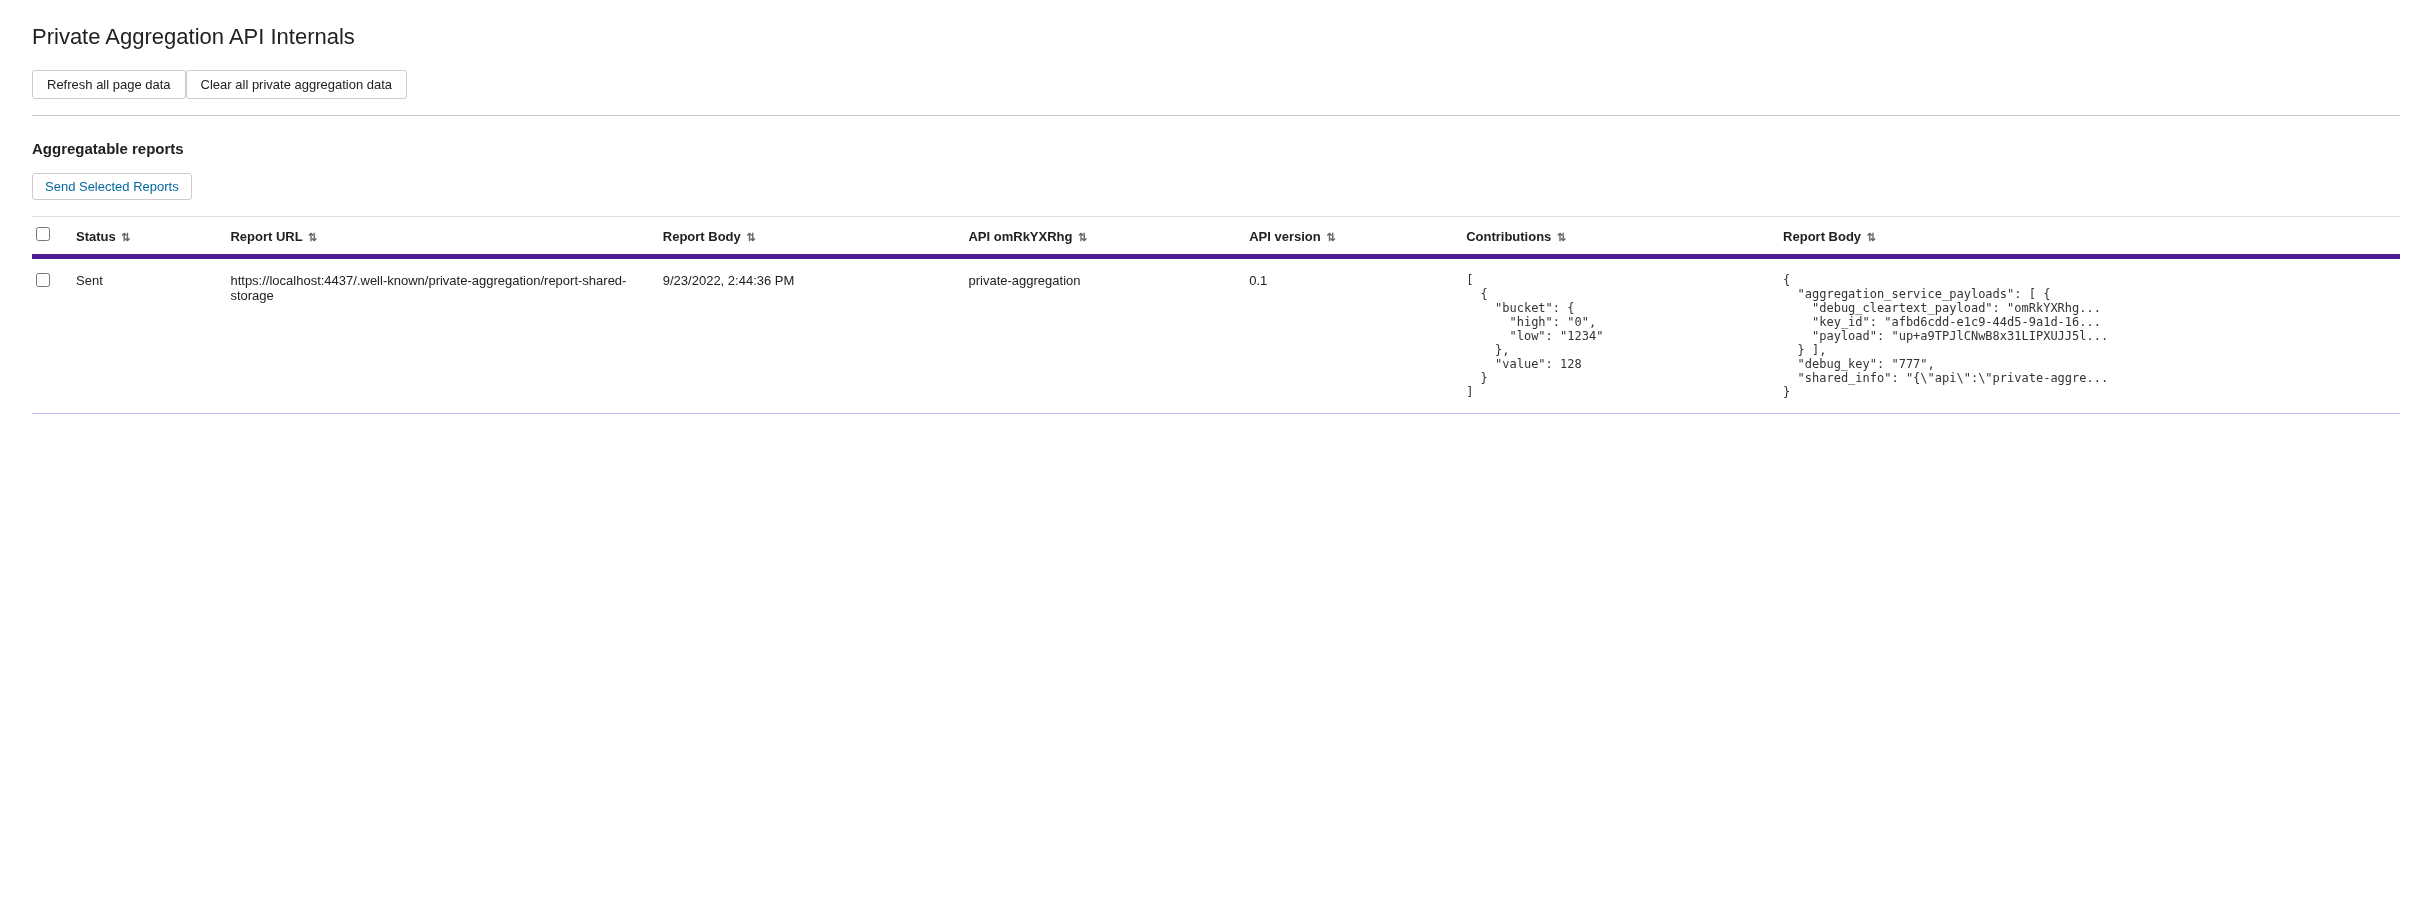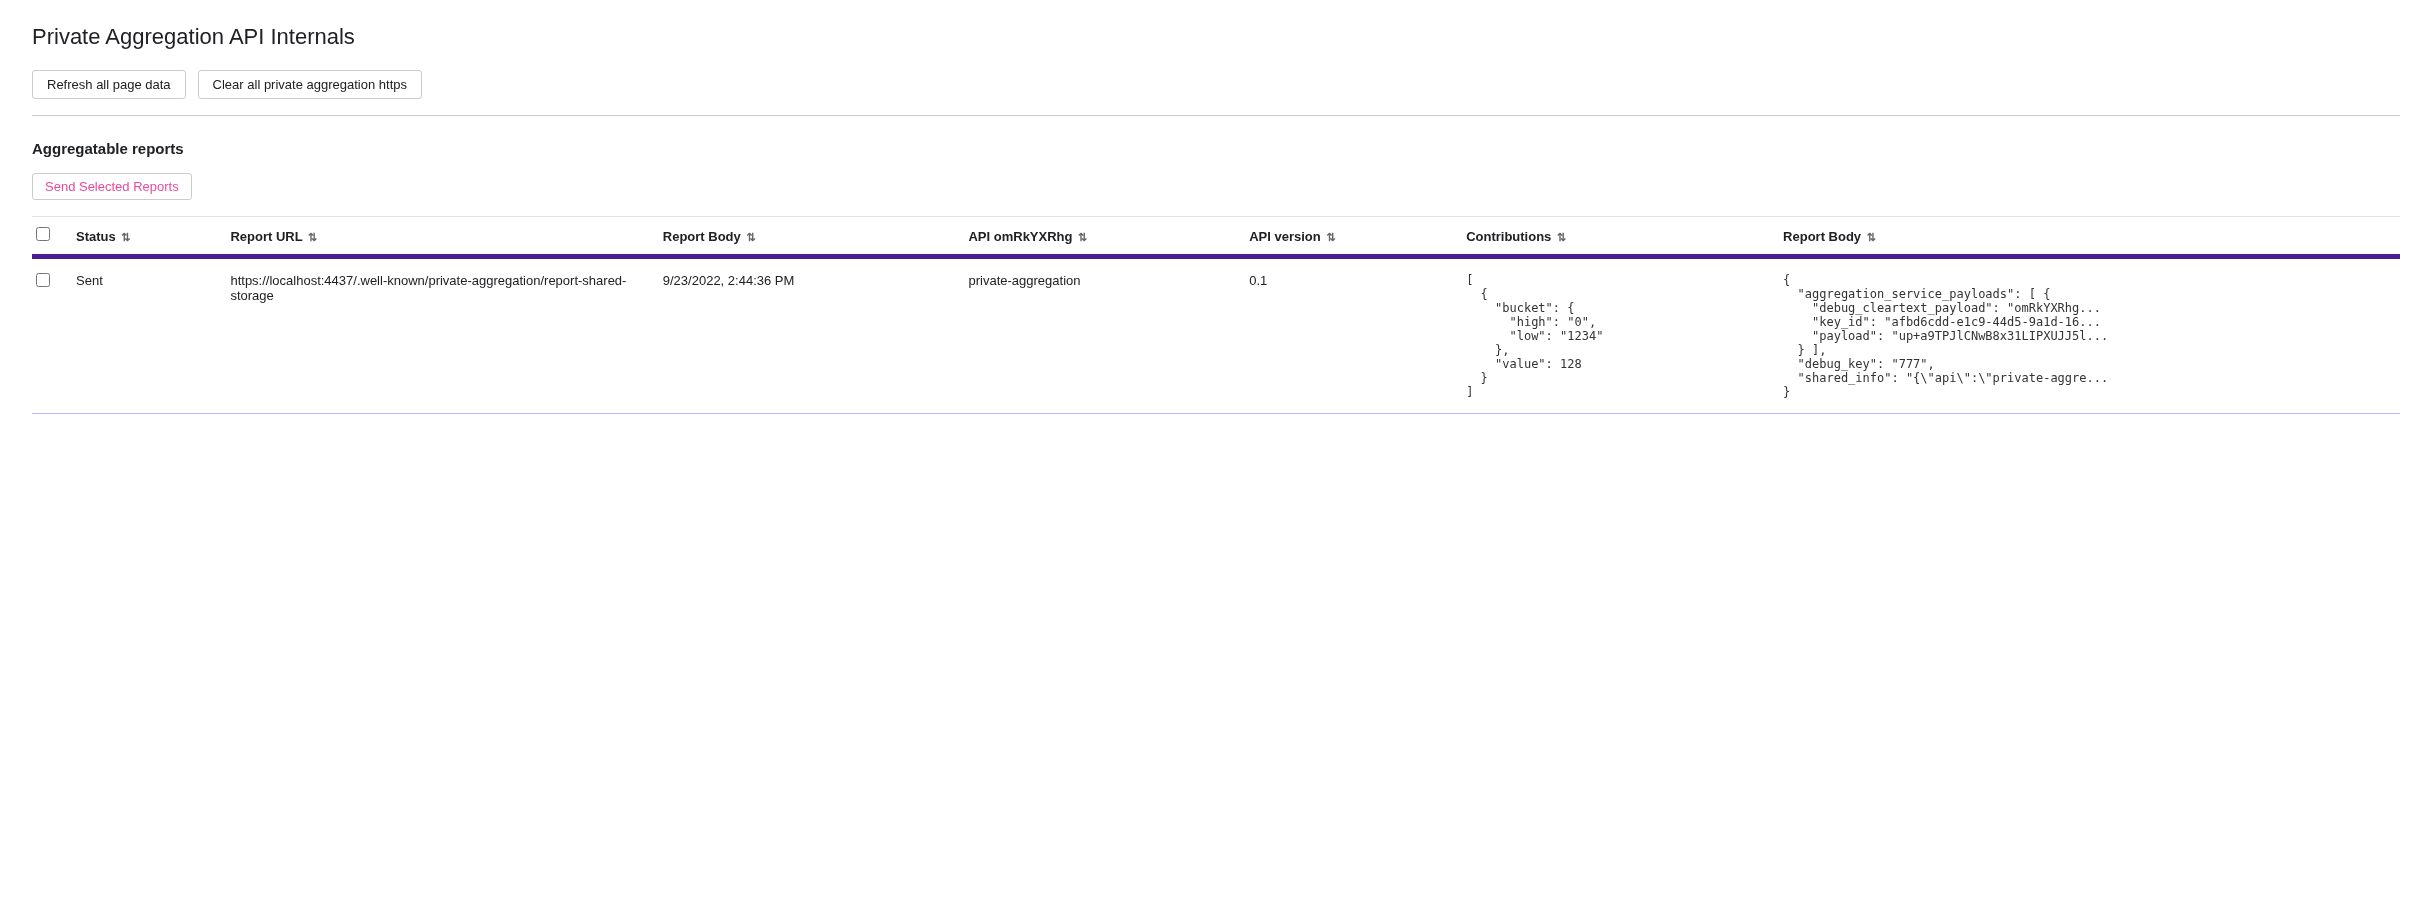--- a/index.html
+++ b/index.html
@@ -17,21 +17,20 @@
     }
 
     h1 {
       font-size: 22px;
       font-weight: normal;
       margin-bottom: 20px;
     }
 
     .top-buttons {
       display: flex;
-      gap: 12px;
       margin-bottom: 16px;
     }
 
     .btn {
       padding: 6px 14px;
       background: #fff;
       border: 1px solid #ccc;
       border-radius: 3px;
       font-size: 13px;
       cursor: pointer;
@@ -50,21 +49,21 @@
       margin-bottom: 16px;
     }
 
     .send-reports-btn {
       padding: 5px 12px;
       background: #fff;
       border: 1px solid #ccc;
       border-radius: 3px;
       font-size: 13px;
       cursor: pointer;
-      color: #ec4899;
+      color: #0369a1;
       margin-bottom: 16px;
     }
 
     table {
       width: 100%;
       border-collapse: collapse;
       font-size: 13px;
     }
 
     thead tr {
@@ -117,21 +116,21 @@
   </style>
 </head>
 <body>
 
 
 
 <h1>Private Aggregation API Internals</h1>
 
 <div class="top-buttons">
   <button class="btn">Refresh all page data</button>
-  <button class="btn">Clear all private aggregation https</button>
+  <button class="btn">Clear all private aggregation data</button>
 </div>
 
 <hr>
 
 <h2>Aggregatable reports</h2>
 
 <button class="send-reports-btn">Send Selected Reports</button>
 
 <table>
   <thead>

